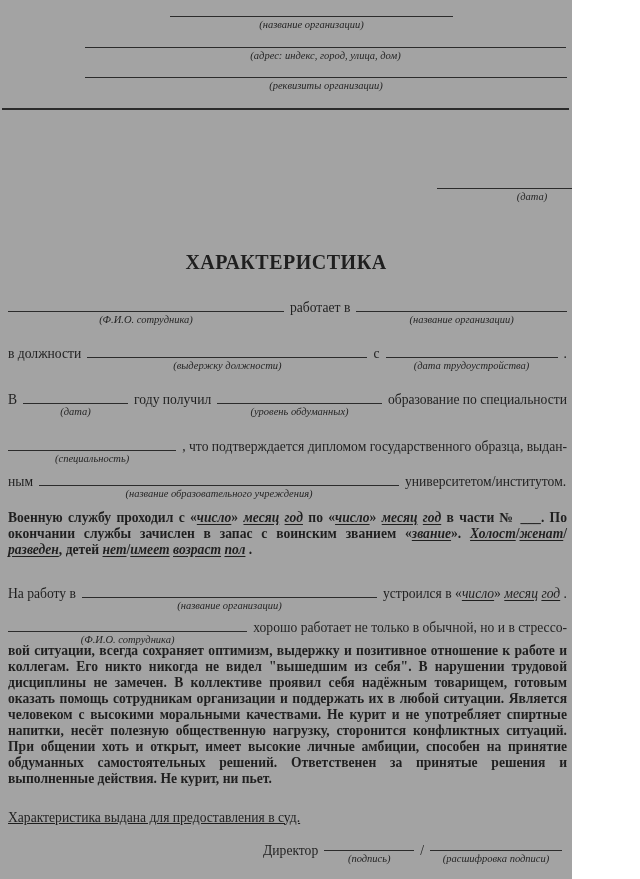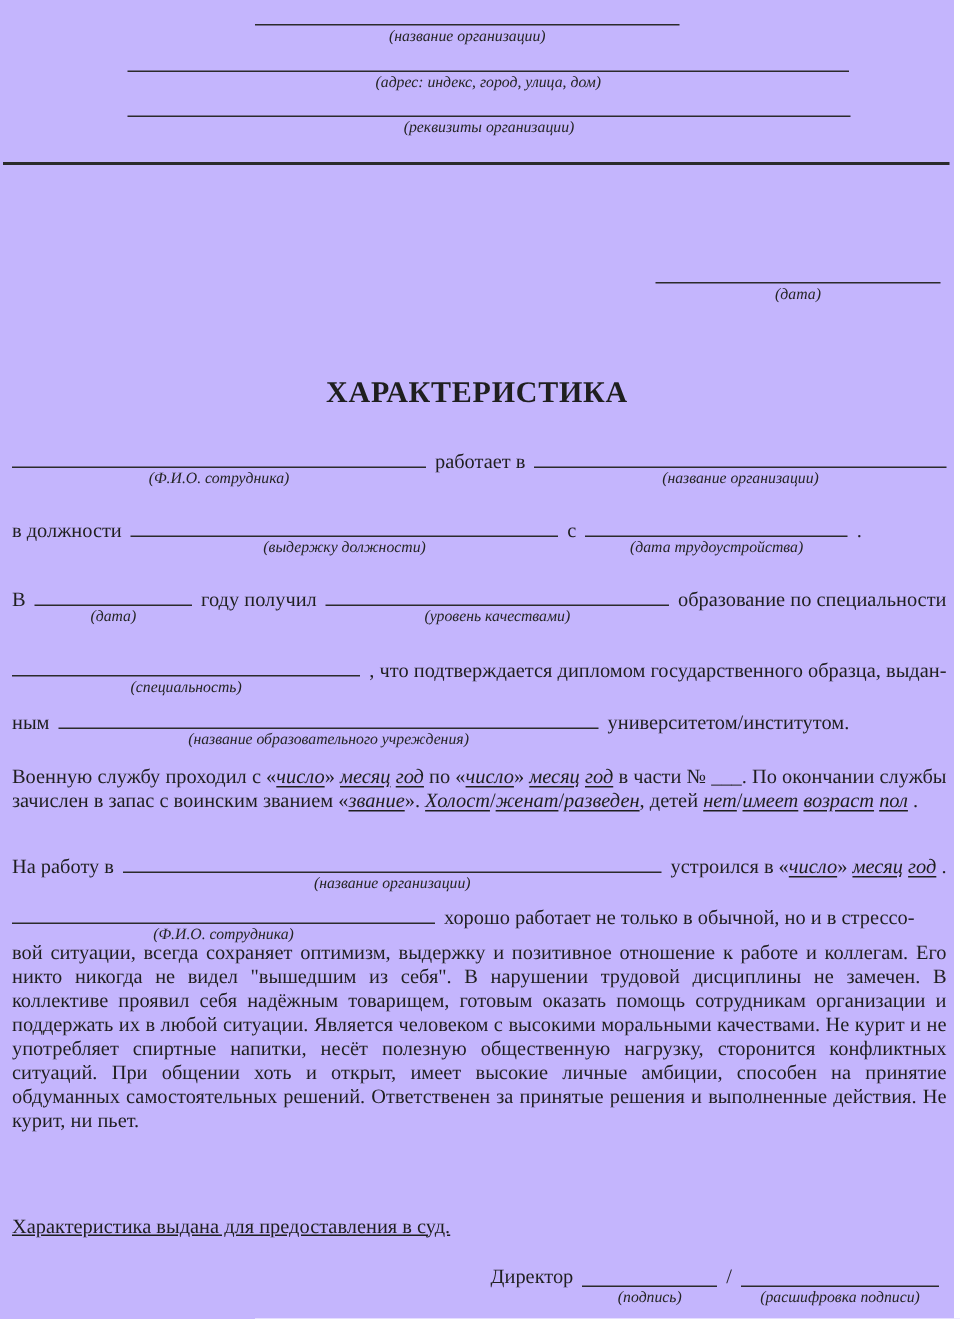--- a/index.html
+++ b/index.html
@@ -1,17 +1,17 @@
 <!DOCTYPE html>
 <html><head>
 <meta charset="utf-8">
 <style>
   html,body{margin:0;padding:0;background:#ffffff;}
   .page{
-    position:relative;width:636px;height:879px;background:#c4b5fd;
+    position:relative;width:572px;height:879px;background:#a3a3a3;
     color:#1f1f1f;font-family:"Liberation Serif","DejaVu Serif",serif;
     font-size:13.6px;overflow:hidden;
   }
   
   .bl{position:relative;border-bottom:1px solid #2b2b2b;min-width:0;height:0;}
   .lab{
     position:absolute;top:3px;left:-30px;right:-30px;text-align:center;
     font-style:italic;font-size:10.5px;line-height:11px;white-space:nowrap;color:#242424;
   }
   
@@ -22,26 +22,26 @@
   #date-block{position:absolute;top:188px;left:437px;width:190px;}
   #title{
     position:absolute;top:251px;left:0;width:100%;text-align:center;
     font-size:20px;font-weight:700;letter-spacing:.5px;
   }
   #form{position:absolute;left:8px;right:5px;top:300px;}
   .frow{display:flex;align-items:baseline;line-height:15px;column-gap:6px;}
   .frow .t{white-space:nowrap;flex:0 0 auto;}
   .bl.grow{flex:1 1 auto;}
   .bl.fx{flex:0 1 auto;}
-  .para{margin:0;text-align:justify;line-height:16px;}
+  .para{margin:0;text-align:justify;line-height:16px;font-weight:bold;}
   .ph{font-style:italic;text-decoration:underline;text-underline-offset:2px;}
   #purpose{position:absolute;left:8px;top:796px;line-height:15px;text-decoration:underline;}
   #signature{
     position:absolute;left:8px;right:10px;top:843px;
-    display:flex;align-items:flex-end;justify-content:flex-end;column-gap:6px;line-height:15px;
+    display:flex;align-items:center;justify-content:flex-end;column-gap:6px;line-height:15px;
   }
 </style>
 </head>
 <body>
 
 <div class="page">
 
   <div>
     <div class="bl" id="h-line1">
       <span class="lab">(название организации)</span>
@@ -85,21 +85,21 @@
       <span class="t">.</span>
     </div>
 
     <div class="frow" style="margin-top:31px">
       <span class="t">В</span>
       <span class="bl fx" style="flex-basis:105px">
         <span class="lab">(дата)</span>
       </span>
       <span class="t">году получил</span>
       <span class="bl grow">
-        <span class="lab">(уровень качествами)</span>
+        <span class="lab">(уровень обдуманных)</span>
       </span>
       <span class="t">образование по специальности</span>
     </div>
 
     <div class="frow" style="margin-top:32px">
       <span class="bl grow">
         <span class="lab">(специальность)</span>
       </span>
       <span class="t">, что подтверждается дипломом государственного образца, выдан-</span>
     </div>

